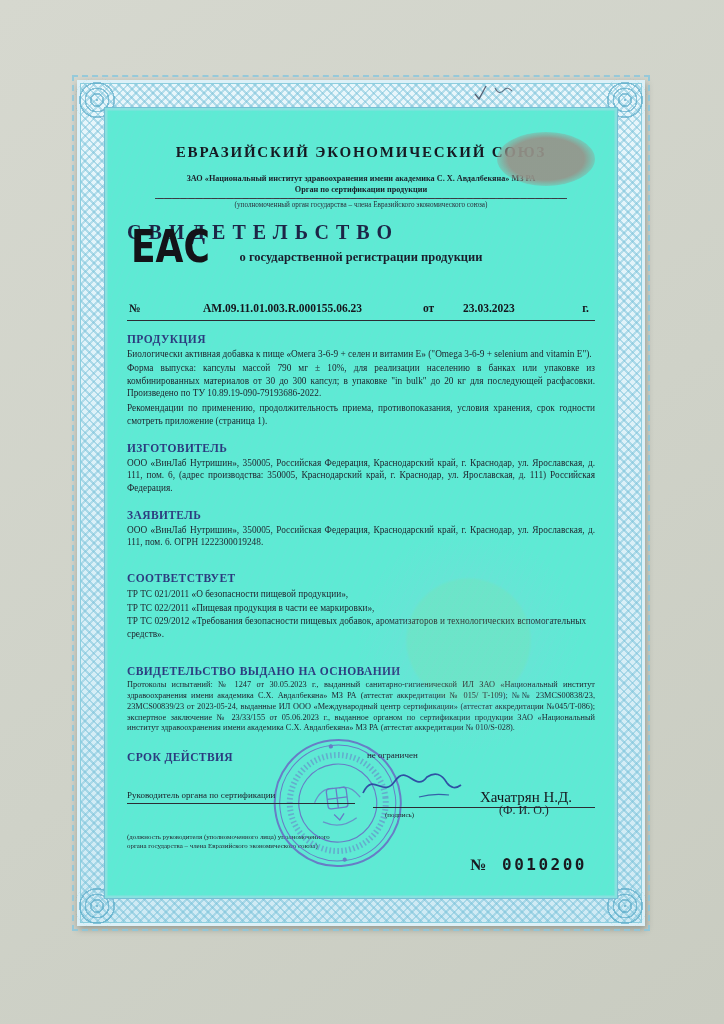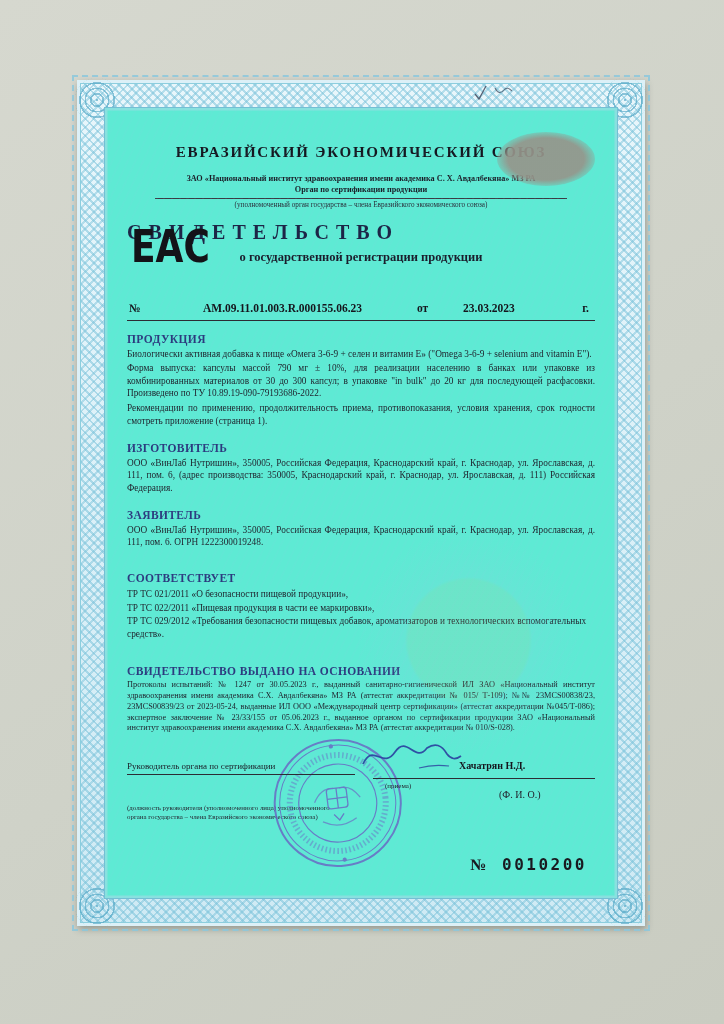--- a/index.html
+++ b/index.html
@@ -58,38 +58,38 @@
   .eac{
     position:absolute;left:4px;top:0px;
     font-family:"DejaVu Sans",sans-serif;font-weight:700;font-size:36px;color:#131318;
     transform:scaleY(1.25);transform-origin:top left;letter-spacing:0px;
   }
   .title{text-align:left;font-size:20px;font-weight:700;letter-spacing:7px;color:#1d2547;}
   .subtitle{text-align:center;font-size:12.5px;font-weight:700;margin-top:6px;color:#1a1d2c;font-family:Liberation Serif, serif;}
 
   .numrow{position:relative;margin-top:15px;height:18px;border-bottom:1.2px solid #2c2c34;font-weight:700;font-size:11.5px;color:#15161d;}
   .numrow span{position:absolute;top:0;}
-  .nr-label{left:2px}.nr-num{left:76px}.nr-from{left:290px}.nr-date{left:336px}.nr-year{right:6px}
+  .nr-label{left:2px}.nr-num{left:76px}.nr-from{left:296px}.nr-date{left:336px}.nr-year{right:6px}
 
   .c-heading{font-weight:700;color:#2b3a7e;font-size:11.5px;letter-spacing:.4px;}
   .mt-s{margin-top:12px}.mt-m{margin-top:15px}.mt-l{margin-top:24px}
   .body-p{font-size:9.3px;line-height:1.34;margin:2.5px 0 0;text-align:justify;color:#1d1f29;}
   .conf-line{font-size:9.3px;line-height:1.42;color:#1d1f29;}
   .basis-text{font-size:8.3px;line-height:1.3;text-align:justify;margin-top:3px;color:#1d1f29;}
 
   .validity-row{position:relative;margin-top:13px;height:16px;}
   .validity-note{position:absolute;left:240px;top:3px;font-size:9px;color:#242636;z-index:4;}
 
   .sig-row{position:relative;margin-top:16px;height:50px;font-size:9px;z-index:4;}
   .sig-pos{position:absolute;left:0;top:11px;width:228px;border-bottom:1px solid #2c2c34;padding-bottom:3px;font-weight:400;color:#1b1d27;}
   .sig-midline{position:absolute;left:246px;top:28px;width:86px;border-bottom:1px solid #2c2c34;}
   .sig-caption{position:absolute;left:258px;top:32px;font-size:7px;color:#23242e;}
-  .sig-name{position:absolute;left:332px;top:10px;width:134px;font-weight:700;font-size:10px;color:#15161d;}
+  .sig-name{position:absolute;left:332px;top:10px;width:134px;text-align:center;font-weight:400;font-size:15px;color:#15161d;}
   .sig-nameline{position:absolute;left:328px;top:28px;width:140px;border-bottom:1px solid #2c2c34;}
-  .sig-fio{position:absolute;left:372px;top:39px;font-size:10px;color:#23242e;}
+  .sig-fio{position:absolute;left:372px;top:24px;font-size:12px;color:#23242e;}
   .sig-ink{position:absolute;left:232px;top:-12px;z-index:5;}
 
   .pos-caption{width:208px;font-size:6.9px;line-height:1.32;color:#23242e;margin-top:3px;}
 
   .serial{position:absolute;right:30px;bottom:24px;font-family:"DejaVu Sans Mono",monospace;font-weight:700;font-size:16px;letter-spacing:2.5px;color:#191a20;z-index:4;}
   .serial .lbl{font-family:"Liberation Serif",serif;margin-right:16px;font-weight:700;letter-spacing:0;}
 
   .stamp{position:absolute;left:166px;top:628px;z-index:3;opacity:.82;transform:rotate(-7deg);}
 </style>
 </head>
@@ -146,25 +146,29 @@
     <p class="body-p">ООО «ВинЛаб Нутришин», 350005, Российская Федерация, Краснодарский край, г. Краснодар, ул. Ярославская, д. 111, пом. 6. ОГРН 1222300019248.</p>
 
     <div class="c-heading mt-l">СООТВЕТСТВУЕТ</div>
     <div class="conf-line" style="margin-top:4px">ТР ТС 021/2011 «О безопасности пищевой продукции»,</div>
     <div class="conf-line">ТР ТС 022/2011 «Пищевая продукция в части ее маркировки»,</div>
     <div class="conf-line">ТР ТС 029/2012 «Требования безопасности пищевых добавок, ароматизаторов и технологических вспомогательных средств».</div>
 
     <div class="c-heading mt-l">СВИДЕТЕЛЬСТВО ВЫДАНО НА ОСНОВАНИИ</div>
     <p class="basis-text">Протоколы испытаний: № 1247 от 30.05.2023 г., выданный санитарно-гигиенической ИЛ ЗАО «Национальный институт здравоохранения имени академика С.Х. Авдалбекяна» МЗ РА (аттестат аккредитации № 015/ Т-109); №№ 23MCS00838/23, 23MCS00839/23 от 2023-05-24, выданные ИЛ ООО «Международный центр сертификации» (аттестат аккредитации №045/Т-086); экспертное заключение № 23/33/155 от 05.06.2023 г., выданное органом по сертификации продукции ЗАО «Национальный институт здравоохранения имени академика С.Х. Авдалбекяна» МЗ РА (аттестат аккредитации № 010/S-028).</p>
 
+    <div class="validity-row">
+      <span class="c-heading">СРОК ДЕЙСТВИЯ</span>
+      <span class="validity-note">не ограничен</span>
+    </div>
 
     <div class="sig-row">
       <div class="sig-pos">Руководитель органа по сертификации</div>
       <div class="sig-midline"></div>
-      <div class="sig-caption">(приема)</div>
+      <div class="sig-caption">(подпись)</div>
       <div class="sig-name">Хачатрян Н.Д.</div>
       <div class="sig-nameline"></div>
       <div class="sig-fio">(Ф. И. О.)</div>
       <div class="sig-ink">
         <svg width="104" height="38" viewBox="0 0 104 38">
           <path d="M4 26 C14 4, 24 32, 36 14 S 56 26, 68 10 Q 80 2, 88 16 Q 94 24, 102 18" stroke="#2a3f9e" stroke-width="1.7" fill="none" opacity=".9"></path>
           <path d="M60 30 q14 -4 30 -2" stroke="#2a3f9e" stroke-width="1.2" fill="none" opacity=".8"></path>
         </svg>
       </div>
     </div>

